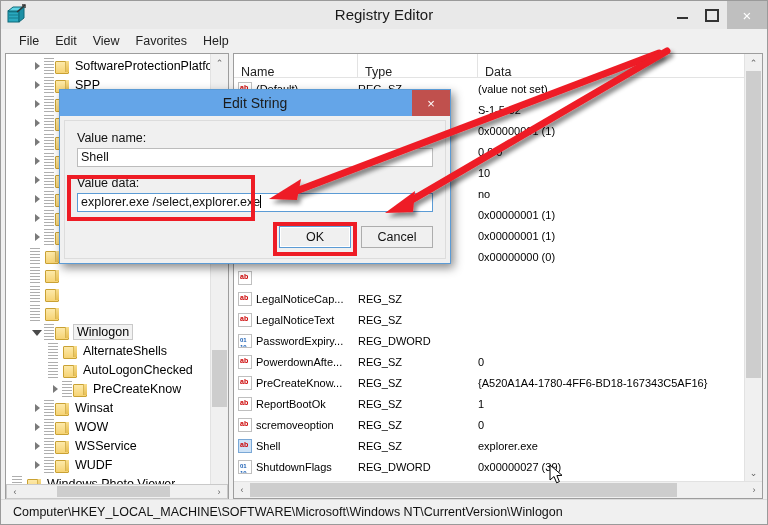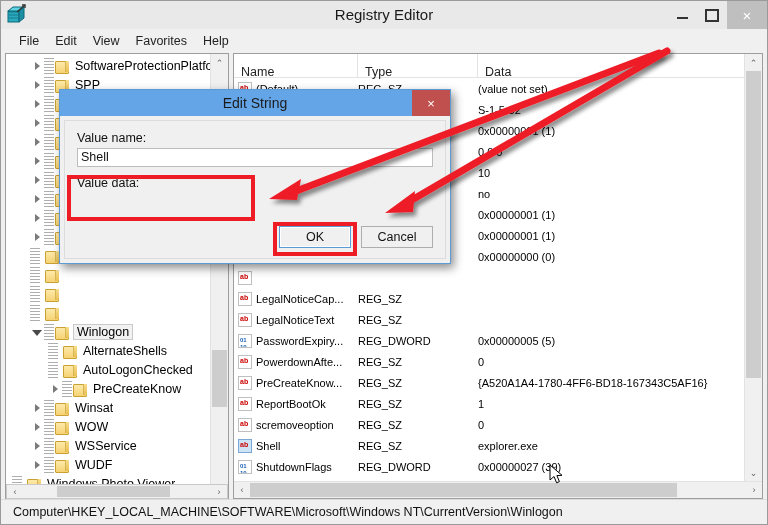--- a/index.html
+++ b/index.html
@@ -794,21 +794,20 @@
                 </div>
                 <div class="c-type">REG_SZ</div>
                 <div class="c-data"></div>
               </div>
               <div class="lv-row">
                 <div class="c-name">
                   <span class="ico bin"></span>
                   <span>PasswordExpiry...</span>
                 </div>
                 <div class="c-type">REG_DWORD</div>
-                <div class="c-data">0x00000005 (5)</div>
               </div>
               <div class="lv-row">
                 <div class="c-name">
                   <span class="ico str"></span>
                   <span>PowerdownAfte...</span>
                 </div>
                 <div class="c-type">REG_SZ</div>
                 <div class="c-data">0</div>
               </div>
               <div class="lv-row">
@@ -893,20 +892,21 @@
 
   <div class="dialog">
     <div class="dlg-title">
       <div class="dlg-title-text">Edit String</div>
       <div class="dlg-close">×</div>
     </div>
     <div class="dlg-body">
       <div class="dlg-label">Value name:</div>
       <div class="dlg-input">Shell</div>
       <div class="dlg-label" style="margin-top:9px">Value data:</div>
+      <div class="dlg-input focused"><span>explorer.exe  /select,explorer.exe</span><span class="caret"></span></div>
       <div class="dlg-buttons">
         <div class="dlg-btn default">OK</div>
         <div class="dlg-btn">Cancel</div>
       </div>
     </div>
   </div>
 
   <div class="anno-box" id="box-valuedata"></div>
   <div class="anno-box" id="box-ok"></div>
 

